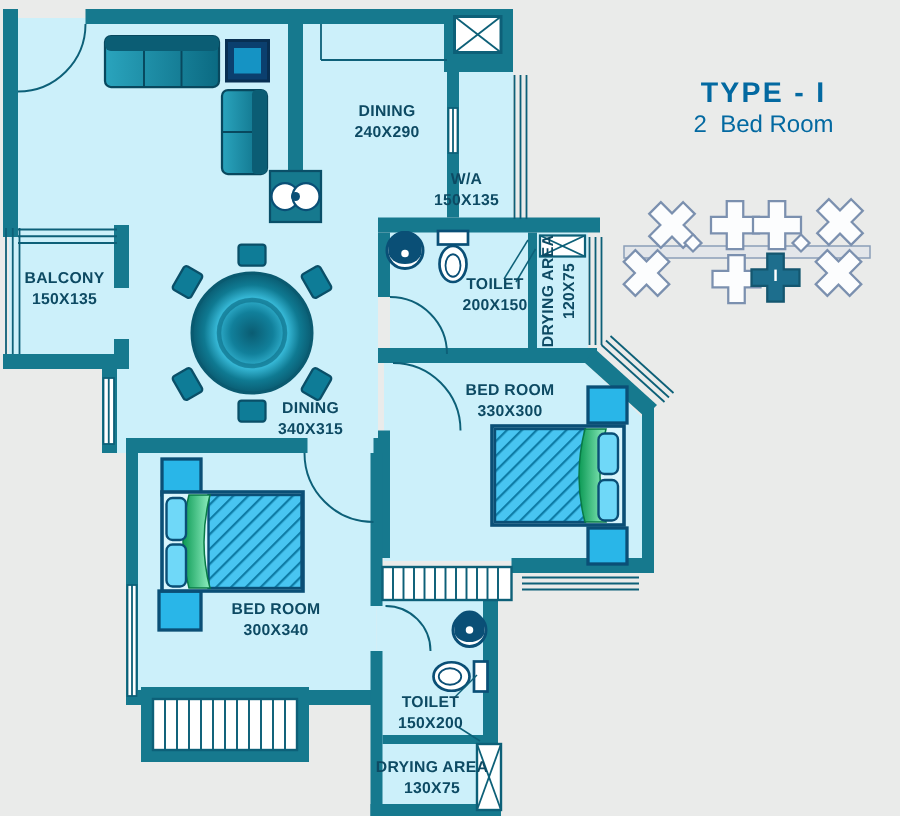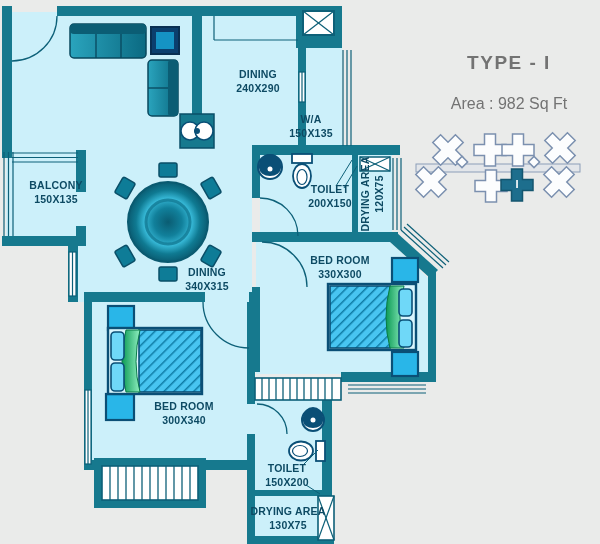--- a/index.html
+++ b/index.html
@@ -10,21 +10,21 @@
   }
   .stage svg{position:absolute;left:0;top:0;}
   .room-label{
     position:absolute;transform:translate(-50%,-50%);
     text-align:center;color:#0d4a63;font-size:10.5px;font-weight:700;
     line-height:1.3;letter-spacing:.2px;white-space:nowrap;z-index:5;
   }
   .room-label.vertical{transform:translate(-50%,-50%) rotate(-90deg);}
   .hdr{
     position:absolute;transform:translate(-50%,-50%);
-    color:#737373;text-align:right;white-space:pre;z-index:5;
+    color:#0369a1;text-align:right;white-space:pre;z-index:5;
   }
   .hdr.type{font-size:19px;font-weight:700;letter-spacing:1.5px;}
   .hdr.sub{font-size:16px;font-weight:400;}
   .unit-tag{
     position:absolute;transform:translate(-50%,-50%);
     color:#ffffff;font-size:11px;font-weight:700;z-index:6;
   }
 </style>
 </head>
 <body>
@@ -318,27 +318,27 @@
       <use href="#unitCross" transform="translate(157,58) rotate(45)"></use>
       <rect x="-4" y="-4" width="8" height="8" transform="translate(60,38) rotate(45)"></rect>
       <rect x="-4" y="-4" width="8" height="8" transform="translate(132,38) rotate(45)"></rect>
     </g>
     <use href="#unitCross" transform="translate(115,61)" fill="#1d6e8d" stroke="#14566f" stroke-width="1.5"></use>
   </g>
 </svg>
 
 <div class="room-label" style="left:258px;top:82px"><span>DINING</span><br><span>240X290</span></div>
 <div class="room-label" style="left:311px;top:127px"><span>W/A</span><br><span>150X135</span></div>
-<div class="room-label" style="left:56px;top:193px"><span>BALCONY</span><br><span>150X135</span></div>
+<div class="room-label" style="left:43px;top:193px"><span>BALCONY</span><br><span>150X135</span></div>
 <div class="room-label" style="left:330px;top:197px"><span>TOILET</span><br><span>200X150</span></div>
 <div class="room-label vertical" style="left:373px;top:194px"><span>DRYING AREA</span><br><span>120X75</span></div>
 <div class="room-label" style="left:207px;top:280px"><span>DINING</span><br><span>340X315</span></div>
 <div class="room-label" style="left:340px;top:268px"><span>BED ROOM</span><br><span>330X300</span></div>
 <div class="room-label" style="left:184px;top:414px"><span>BED ROOM</span><br><span>300X340</span></div>
 <div class="room-label" style="left:287px;top:476px"><span>TOILET</span><br><span>150X200</span></div>
 <div class="room-label" style="left:288px;top:519px"><span>DRYING AREA</span><br><span>130X75</span></div>
 
 <div class="hdr type" style="left:509px;top:63px">TYPE - I</div>
-<div class="hdr sub" style="left:509px;top:104px">Area : 982 Sq Ft</div>
+<div class="hdr sub" style="left:509px;top:84px">2  Bed Room</div>
 
 <div class="unit-tag" style="left:517px;top:184px">I</div>
 
 </div>
 
 </body></html>

